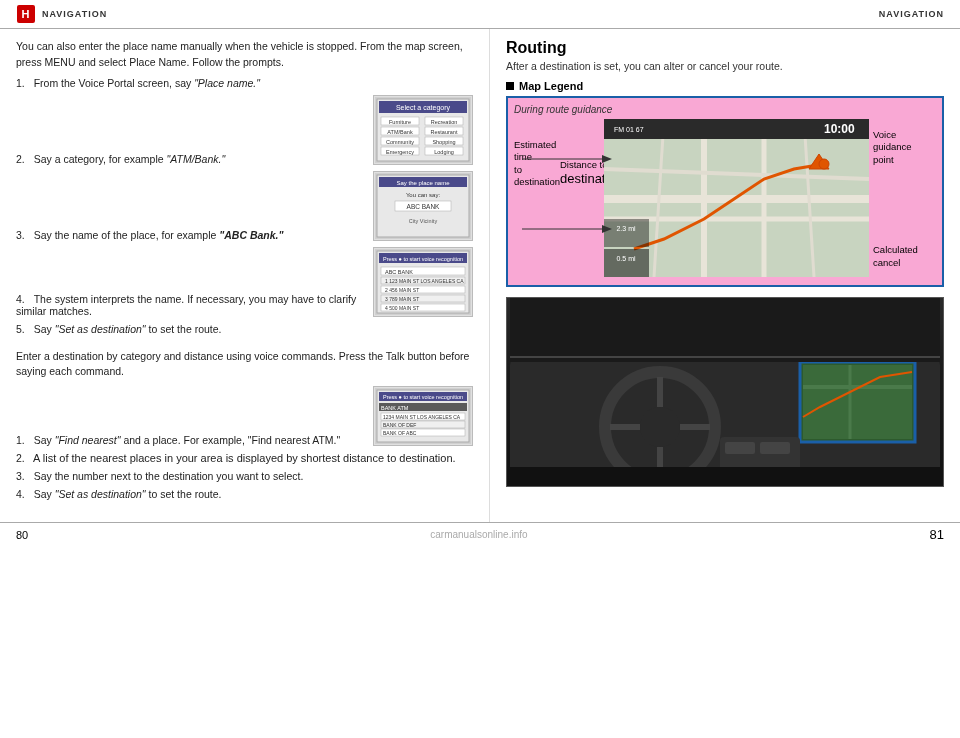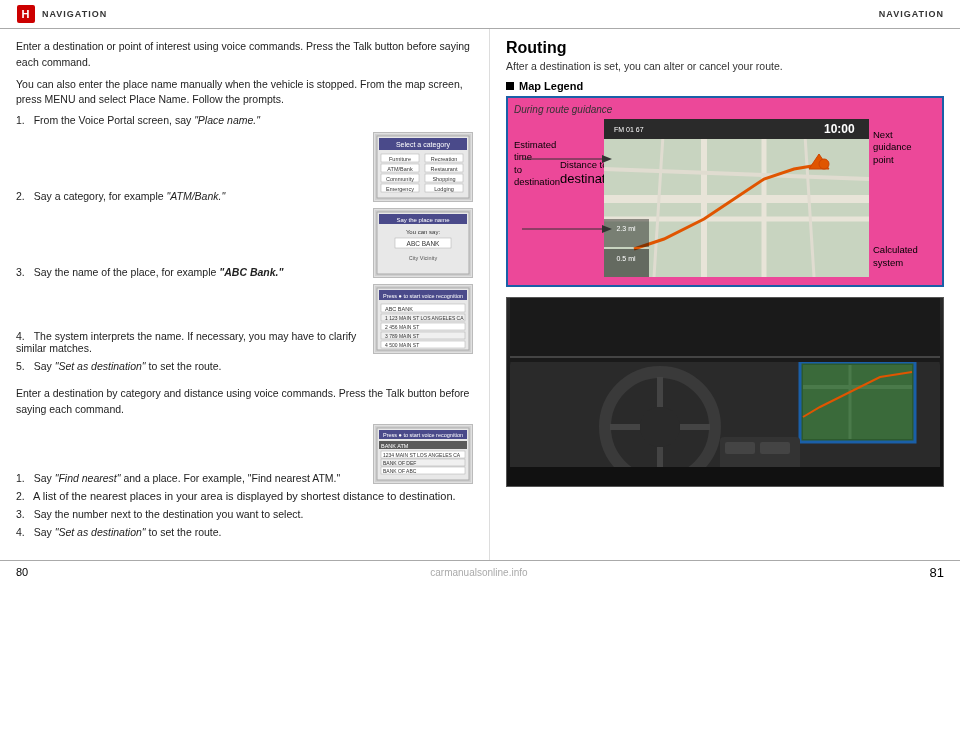--- a/index.html
+++ b/index.html
@@ -123,21 +123,21 @@
       color: #666;
       flex-shrink: 0;
     }
 
     
     .map-legend-outer {
       border: 2px solid #1a5fa8;
       padding: 6px;
       margin-bottom: 10px;
       position: relative;
-      background: #ec4899;
+      background: #f9a8d4;
     }
     .map-legend-label {
       font-size: 10px;
       font-style: italic;
       color: #333;
       margin-bottom: 4px;
     }
     .left-annotations {
       width: 90px;
       display: flex;
@@ -191,21 +191,20 @@
   <div class="header-nav">
     <span>NAVIGATION</span>
   </div>
 </div>
 
 <div class="main-content">
 
   <div class="left-col">
 
     <div>
-      <p class="body-text">Enter a destination or point of interest using voice commands. Press the Talk button before saying each command.</p>
       <p class="body-text">You can also enter the place name manually when the vehicle is stopped. From the map screen, press MENU and select Place Name. Follow the prompts.</p>
 
       <div class="step-row">
         <div class="step-text">
           <span style="font-size:10.5px;color:#222;">1.&nbsp;&nbsp;</span>
           <span style="font-size:10.5px;color:#222;">From the Voice Portal screen, say </span><span style="font-size:10.5px;color:#222;font-style:italic;">"Place name."</span>
         </div>
       </div>
 
       <div class="step-row">
@@ -404,27 +403,27 @@
             </svg>
             
             <svg style="position:absolute;top:100px;left:-82px;overflow:visible;" width="90" height="20">
               <line x1="0" y1="10" x2="80" y2="10" stroke="#333" stroke-width="1"></line>
               <polygon points="80,6 90,10 80,14" fill="#333"></polygon>
             </svg>
           </div>
 
           <div class="right-annotations">
             <div>
-              <div style="font-size:9.5px;line-height:1.3;">Next</div>
+              <div style="font-size:9.5px;line-height:1.3;">Voice</div>
               <div style="font-size:9.5px;line-height:1.3;">guidance</div>
               <div style="font-size:9.5px;line-height:1.3;">point</div>
             </div>
             <div style="margin-top:30px;">
               <div style="font-size:9.5px;line-height:1.3;">Calculated</div>
-              <div style="font-size:9.5px;line-height:1.3;">system</div>
+              <div style="font-size:9.5px;line-height:1.3;">cancel</div>
             </div>
           </div>
         </div>
       </div>
 
       <div class="dashboard-box">
         <svg width="430" height="190" viewBox="0 0 430 190">
 
           <rect width="430" height="190" fill="#1a1a1a"></rect>
 

